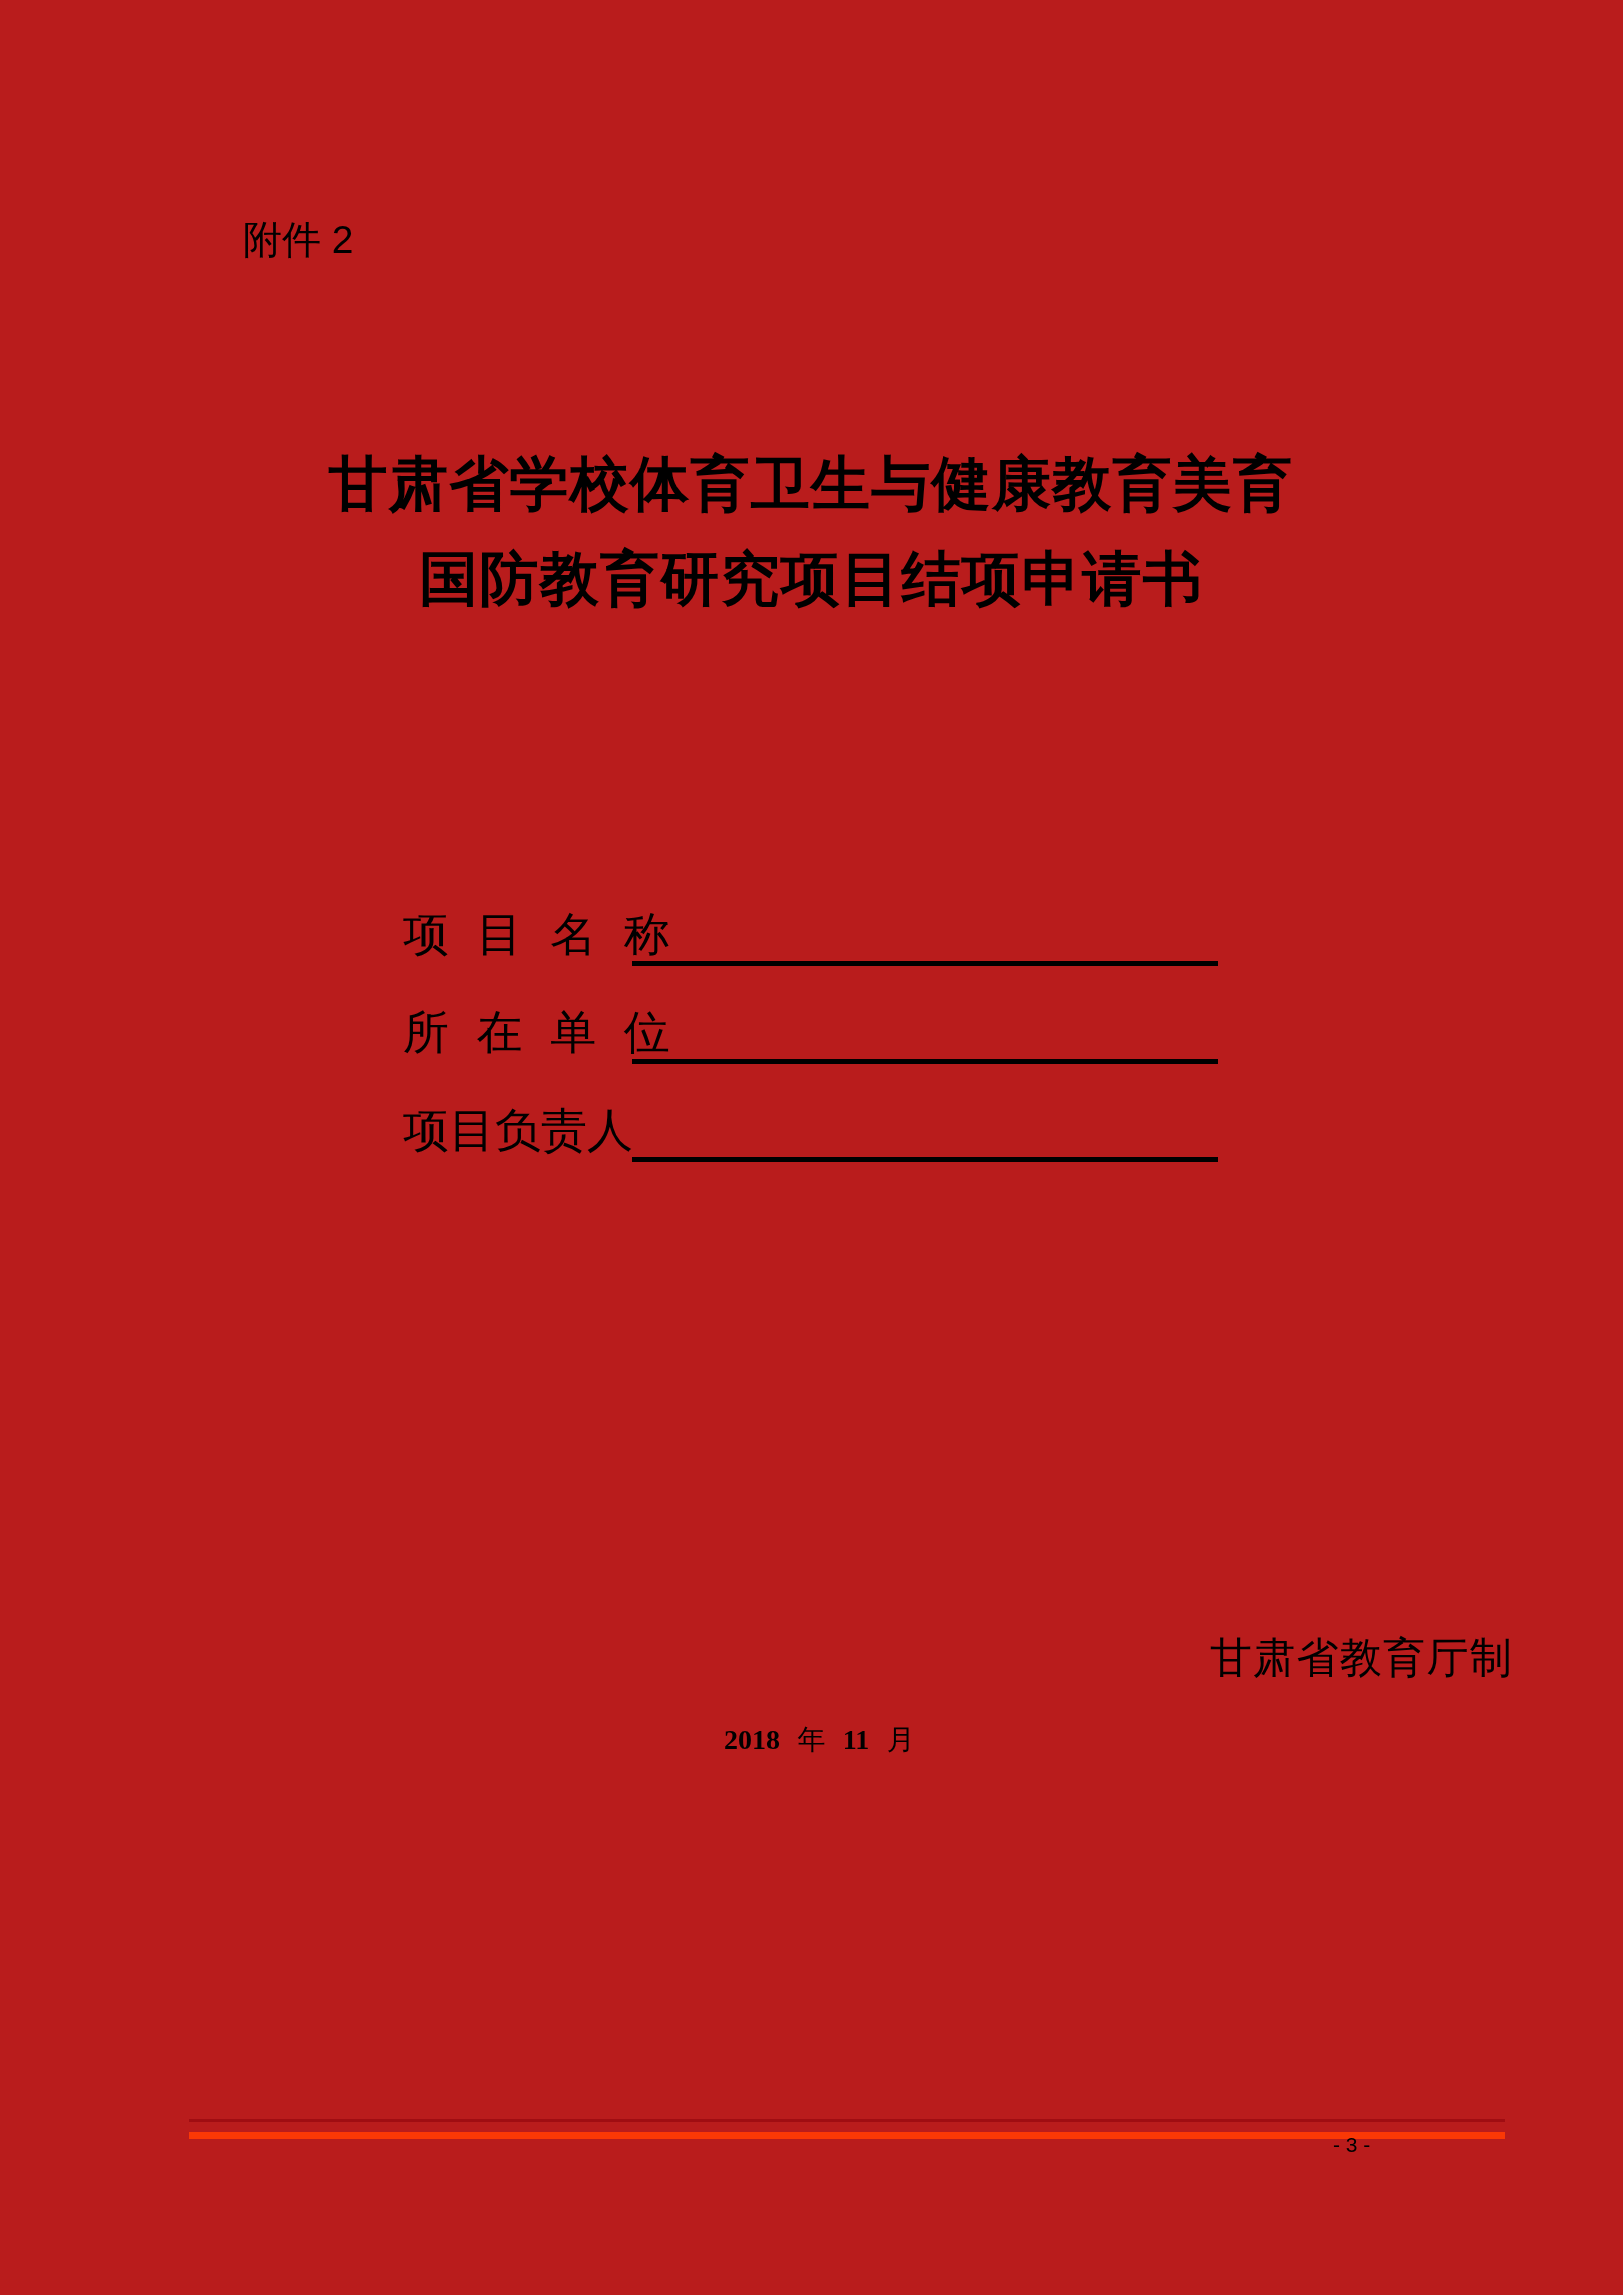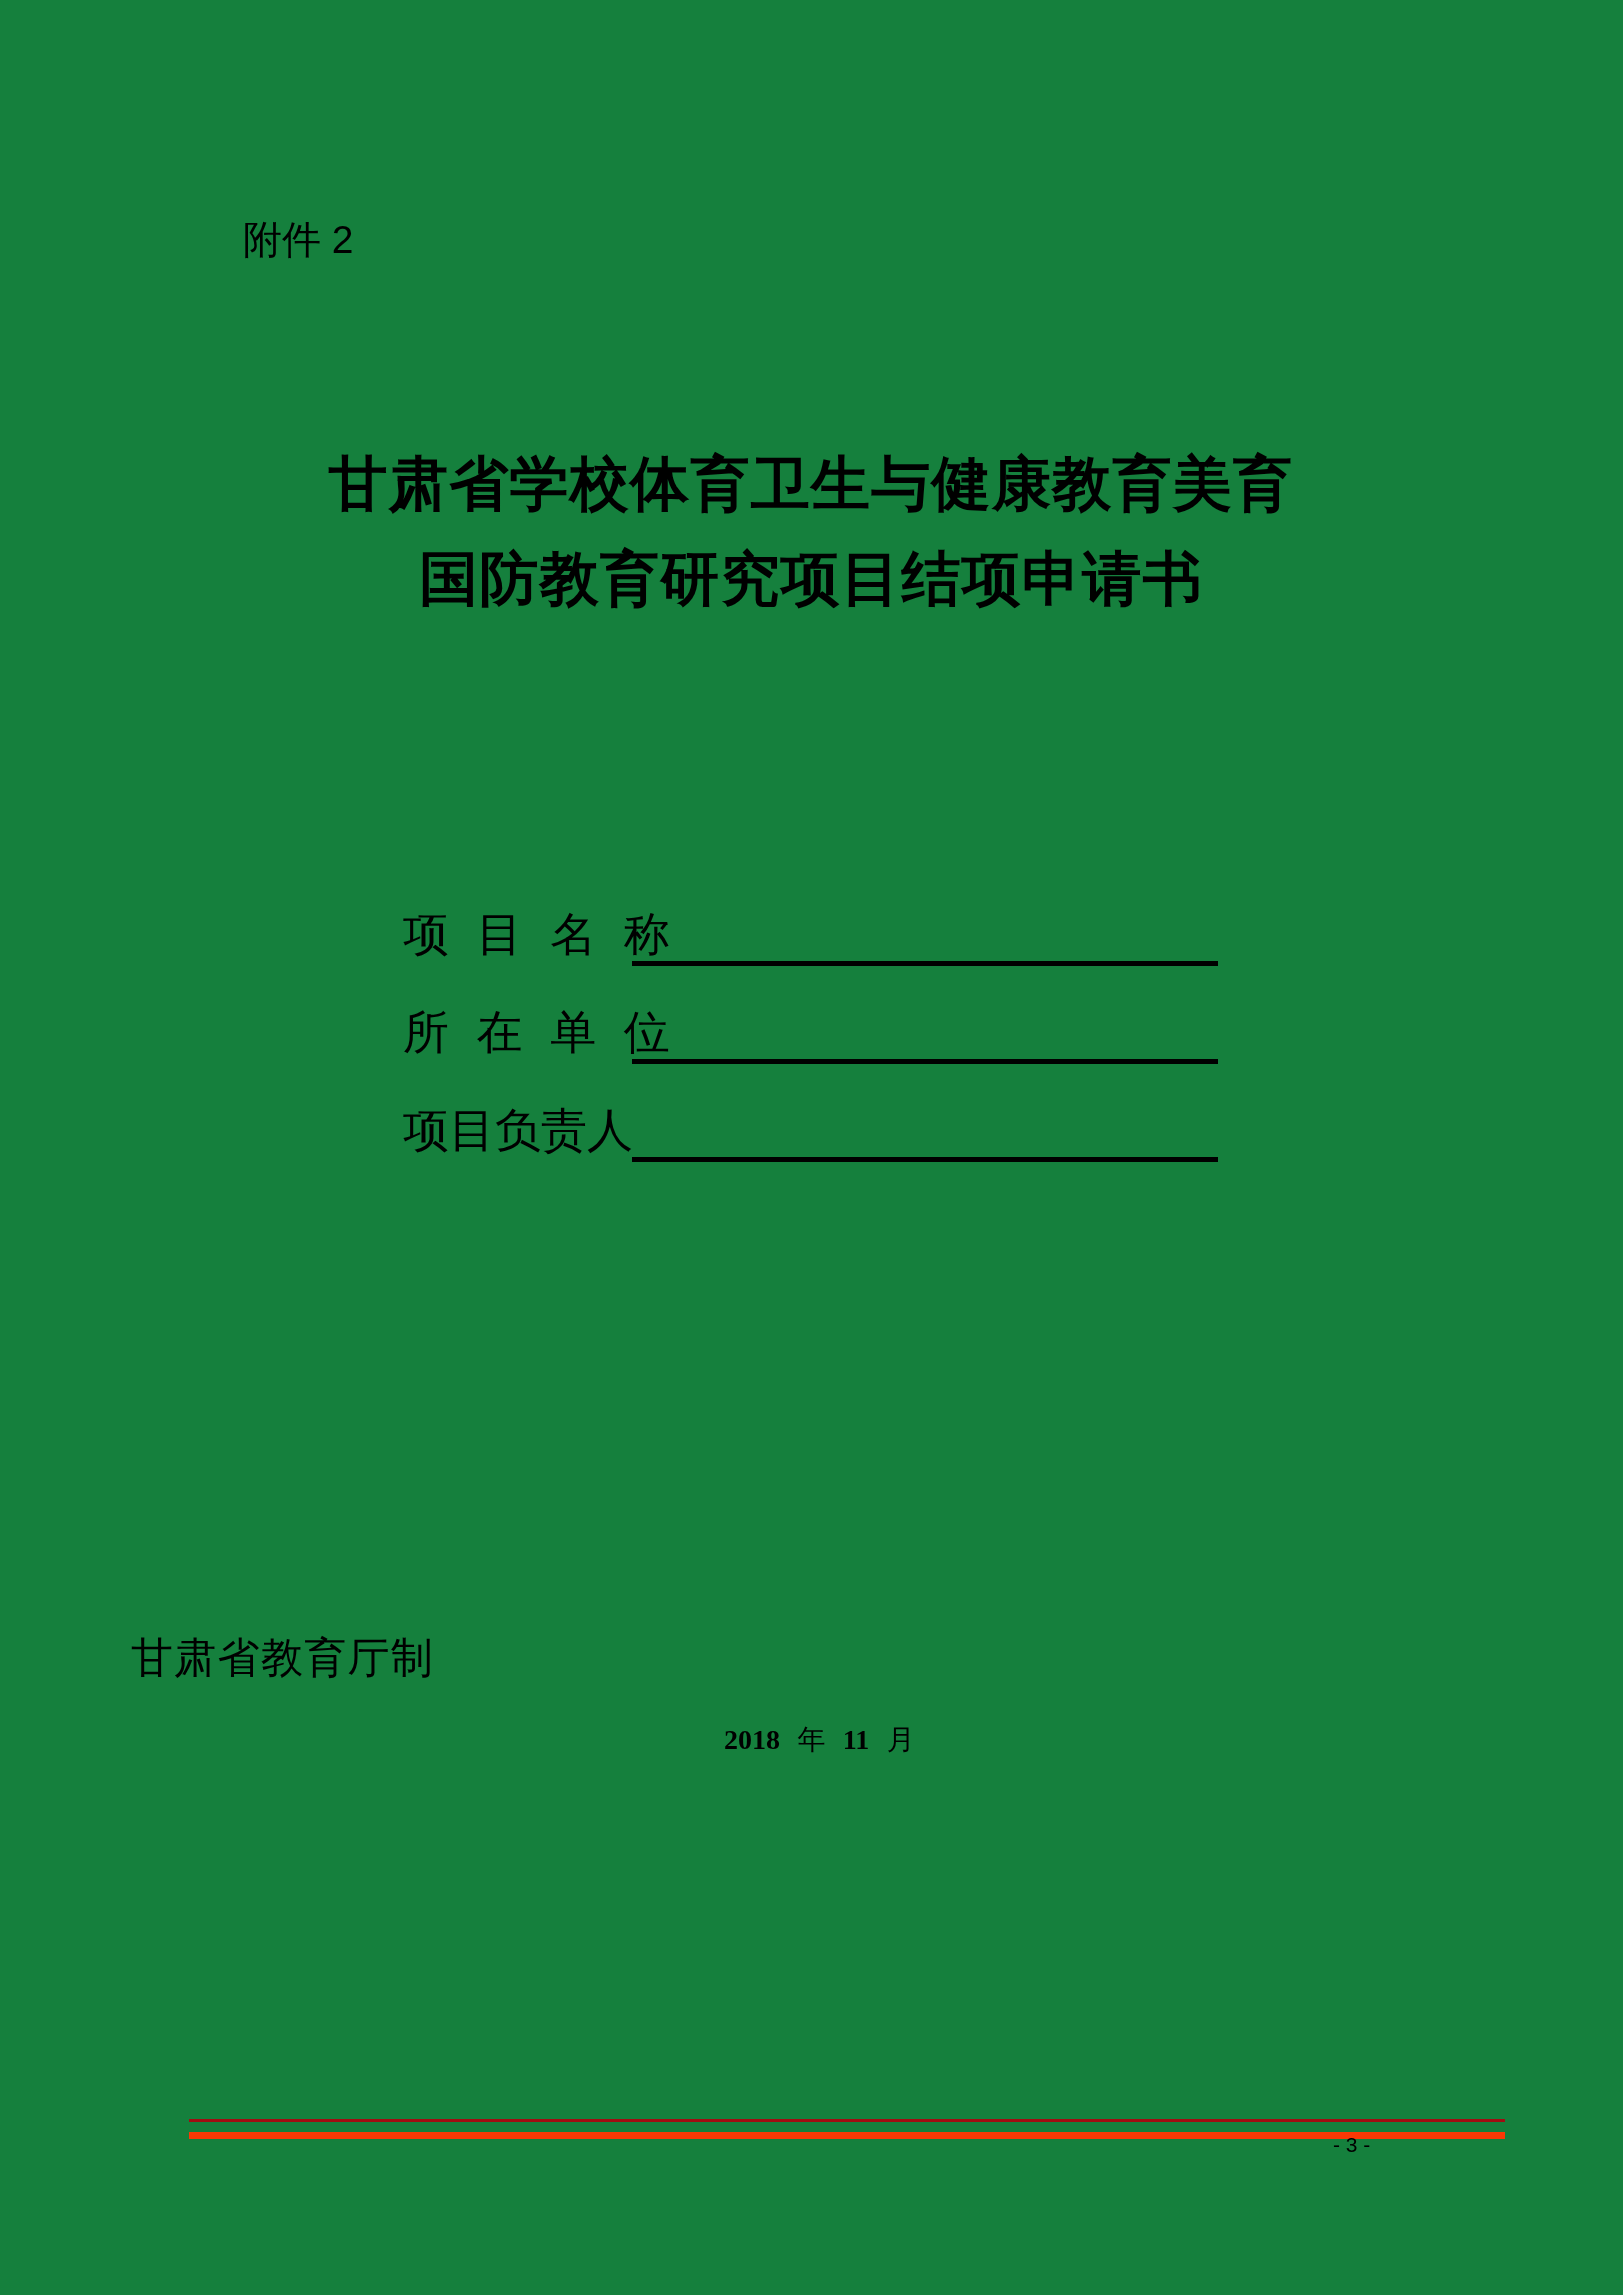--- a/index.html
+++ b/index.html
@@ -4,21 +4,21 @@
 <style>
   html, body {
     margin: 0;
     padding: 0;
     background: #ffffff;
   }
   .page {
     position: relative;
     width: 1623px;
     height: 2295px;
-    background: #15803d;
+    background: #b91c1c;
     overflow: hidden;
     color: #000000;
     font-family: "Liberation Serif", serif;
   }
 
   
   .attachment {
     position: absolute;
     left: 243px;
     top: 219px;
@@ -89,21 +89,21 @@
     margin-bottom: 6.5px;
     white-space: pre;
   }
 
   
   .issuer-line {
     position: absolute;
     left: 131px;
     right: 110px;
     top: 1635px;
-    text-align: left;
+    text-align: right;
     font-size: 42px;
     line-height: 1.1;
     letter-spacing: 1.3px;
     white-space: nowrap;
   }
   .issue-date-line {
     position: absolute;
     left: 131px;
     right: 118px;
     top: 1725px;

